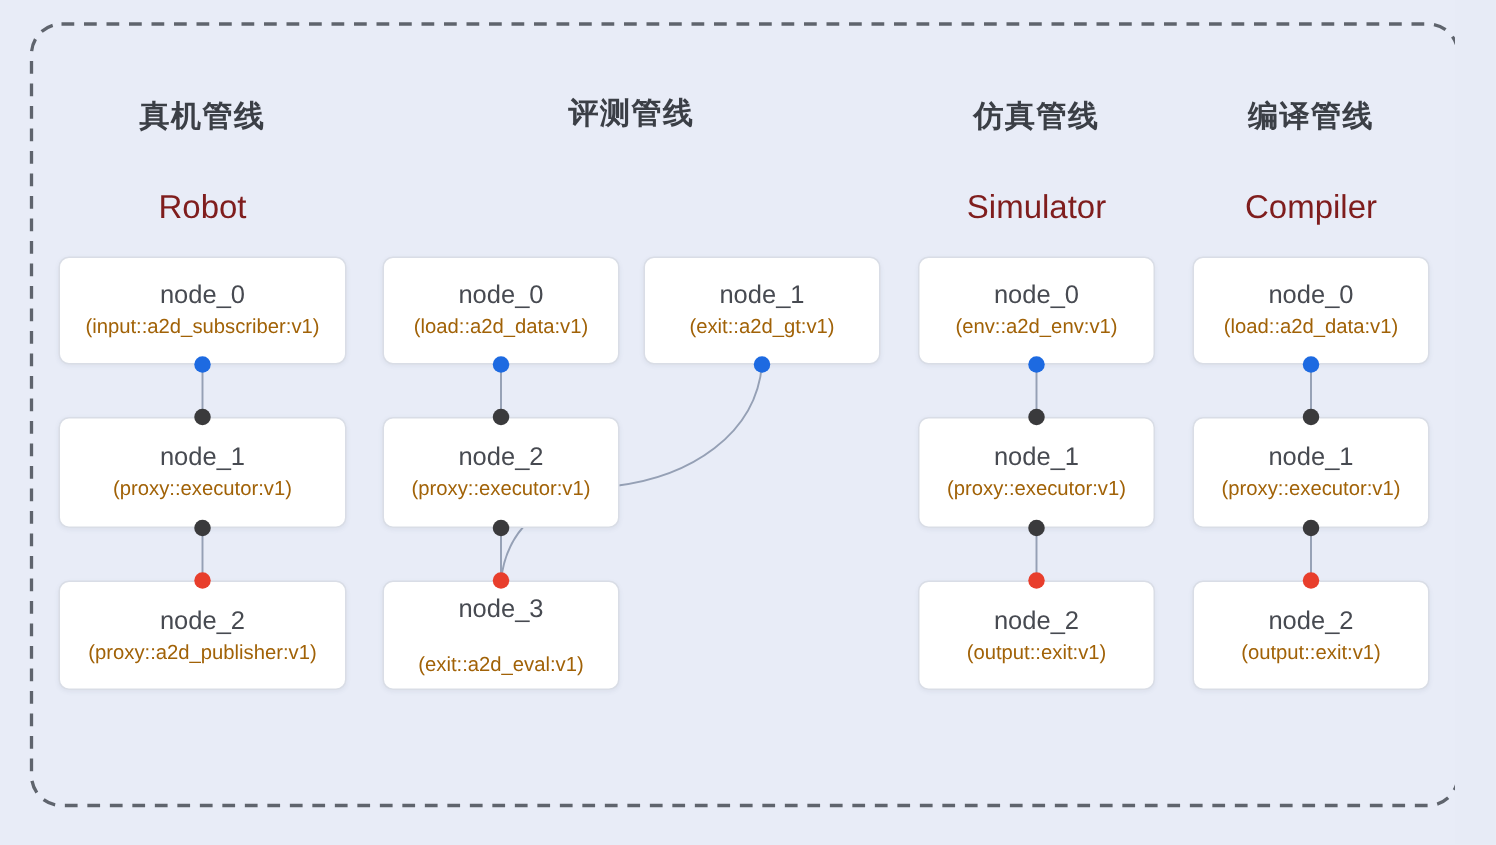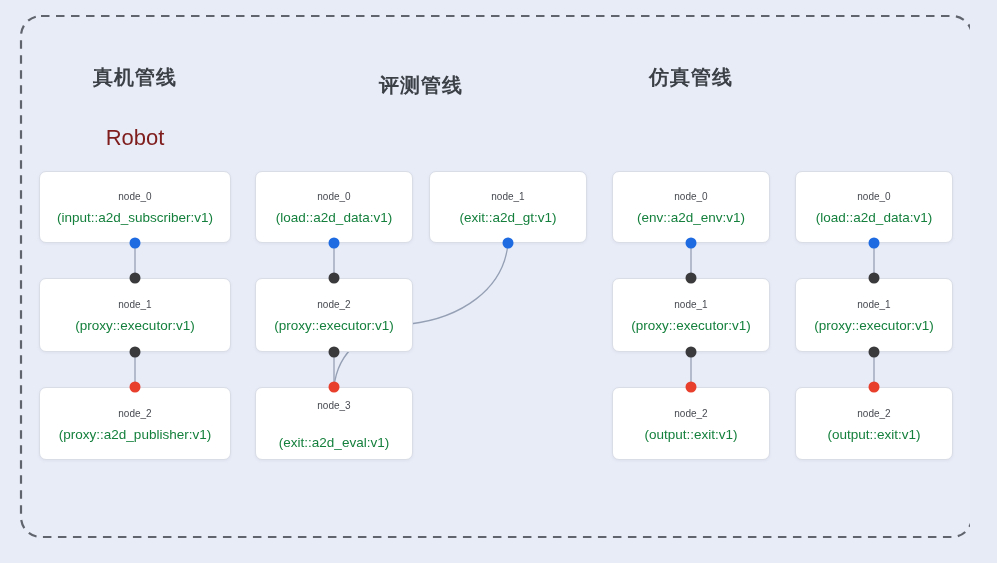--- a/index.html
+++ b/index.html
@@ -46,28 +46,28 @@
     border-radius: 7px;
     box-shadow: 0 1px 3px rgba(90,100,130,0.08);
     display: flex;
     flex-direction: column;
     align-items: center;
     justify-content: center;
     gap: 3px;
     z-index: 2;
   }
   .node-name {
-    font-size: 10px;
+    font-size: 17px;
     color: #474a51;
     line-height: 19px;
     white-space: nowrap;
   }
   .node-type {
     font-size: 13.5px;
-    color: #15803d;
+    color: #a16207;
     line-height: 18px;
     white-space: nowrap;
   }
   .port-dot {
     position: absolute;
     width: 11px;
     height: 11px;
     border-radius: 50%;
     transform: translate(-50%, -50%);
     z-index: 3;
@@ -102,21 +102,21 @@
       <div class="node-type">(proxy::executor:v1)</div>
     </div>
     <div class="node-box" style="left: 39px; top: 387px; width: 192px; height: 73px;">
       <div class="node-name">node_2</div>
       <div class="node-type">(proxy::a2d_publisher:v1)</div>
     </div>
     <div class="port-dot" style="left: 135px; top: 243px; background: rgb(29, 106, 225);"></div>
     <div class="port-dot" style="left: 135px; top: 278px; background: rgb(58, 58, 60);"></div>
     <div class="port-dot" style="left: 135px; top: 352px; background: rgb(58, 58, 60);"></div>
     <div class="port-dot" style="left: 135px; top: 387px; background: rgb(232, 62, 44);"></div>
-    <div class="cn-title" style="left: 421px; top: 72px;">评测管线</div>
+    <div class="cn-title" style="left: 421px; top: 62px;">评测管线</div>
     <div class="node-box" style="left: 255px; top: 171px; width: 158px; height: 72px;">
       <div class="node-name">node_0</div>
       <div class="node-type">(load::a2d_data:v1)</div>
     </div>
     <div class="node-box" style="left: 429px; top: 171px; width: 158px; height: 72px;">
       <div class="node-name">node_1</div>
       <div class="node-type">(exit::a2d_gt:v1)</div>
     </div>
     <div class="node-box" style="left: 255px; top: 278px; width: 158px; height: 74px;">
       <div class="node-name">node_2</div>
@@ -125,36 +125,39 @@
     <div class="node-box" style="left: 255px; top: 387px; width: 158px; height: 73px; gap: 19px;">
       <div class="node-name">node_3</div>
       <div class="node-type">(exit::a2d_eval:v1)</div>
     </div>
     <div class="port-dot" style="left: 334px; top: 243px; background: rgb(29, 106, 225);"></div>
     <div class="port-dot" style="left: 508px; top: 243px; background: rgb(29, 106, 225);"></div>
     <div class="port-dot" style="left: 334px; top: 278px; background: rgb(58, 58, 60);"></div>
     <div class="port-dot" style="left: 334px; top: 352px; background: rgb(58, 58, 60);"></div>
     <div class="port-dot" style="left: 334px; top: 387px; background: rgb(232, 62, 44);"></div>
     <div class="cn-title" style="left: 691px; top: 64px; text-align: right;">仿真管线</div>
+    <div class="en-title" style="left: 691px; top: 125px;">Simulator</div>
     <div class="node-box" style="left: 612px; top: 171px; width: 158px; height: 72px;">
       <div class="node-name">node_0</div>
       <div class="node-type">(env::a2d_env:v1)</div>
     </div>
     <div class="node-box" style="left: 612px; top: 278px; width: 158px; height: 74px;">
       <div class="node-name">node_1</div>
       <div class="node-type">(proxy::executor:v1)</div>
     </div>
     <div class="node-box" style="left: 612px; top: 387px; width: 158px; height: 73px;">
       <div class="node-name">node_2</div>
       <div class="node-type">(output::exit:v1)</div>
     </div>
     <div class="port-dot" style="left: 691px; top: 243px; background: rgb(29, 106, 225);"></div>
     <div class="port-dot" style="left: 691px; top: 278px; background: rgb(58, 58, 60);"></div>
     <div class="port-dot" style="left: 691px; top: 352px; background: rgb(58, 58, 60);"></div>
     <div class="port-dot" style="left: 691px; top: 387px; background: rgb(232, 62, 44);"></div>
+    <div class="cn-title" style="left: 874px; top: 64px;">编译管线</div>
+    <div class="en-title" style="left: 874px; top: 125px;">Compiler</div>
     <div class="node-box" style="left: 795px; top: 171px; width: 158px; height: 72px;">
       <div class="node-name">node_0</div>
       <div class="node-type">(load::a2d_data:v1)</div>
     </div>
     <div class="node-box" style="left: 795px; top: 278px; width: 158px; height: 74px;">
       <div class="node-name">node_1</div>
       <div class="node-type">(proxy::executor:v1)</div>
     </div>
     <div class="node-box" style="left: 795px; top: 387px; width: 158px; height: 73px;">
       <div class="node-name">node_2</div>

